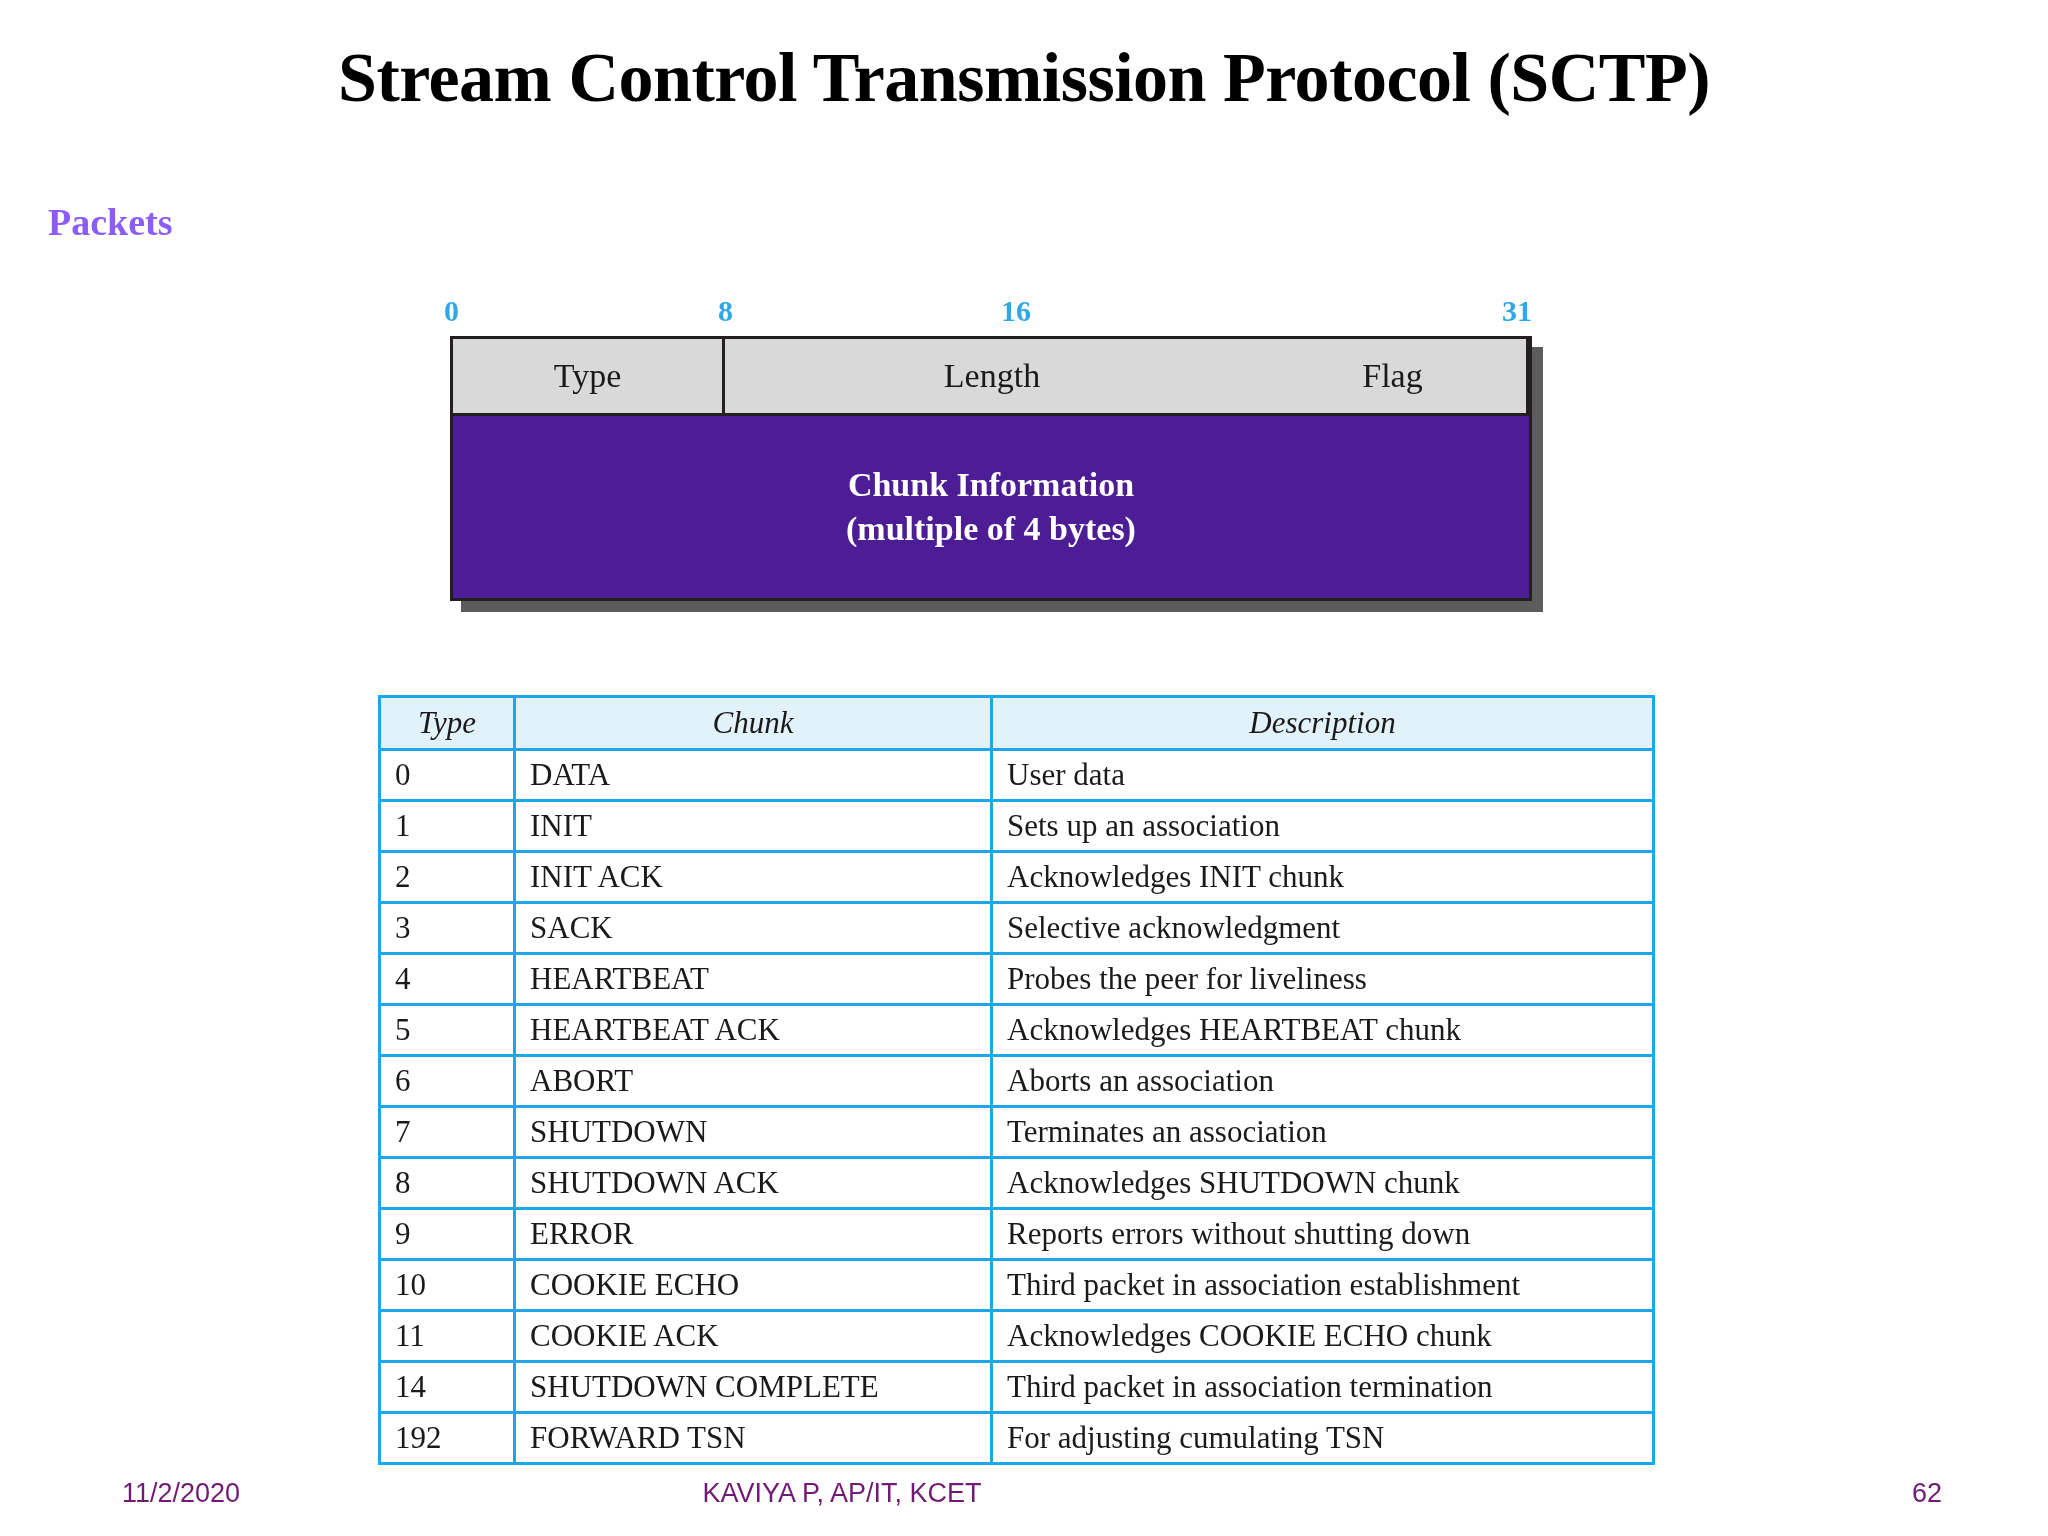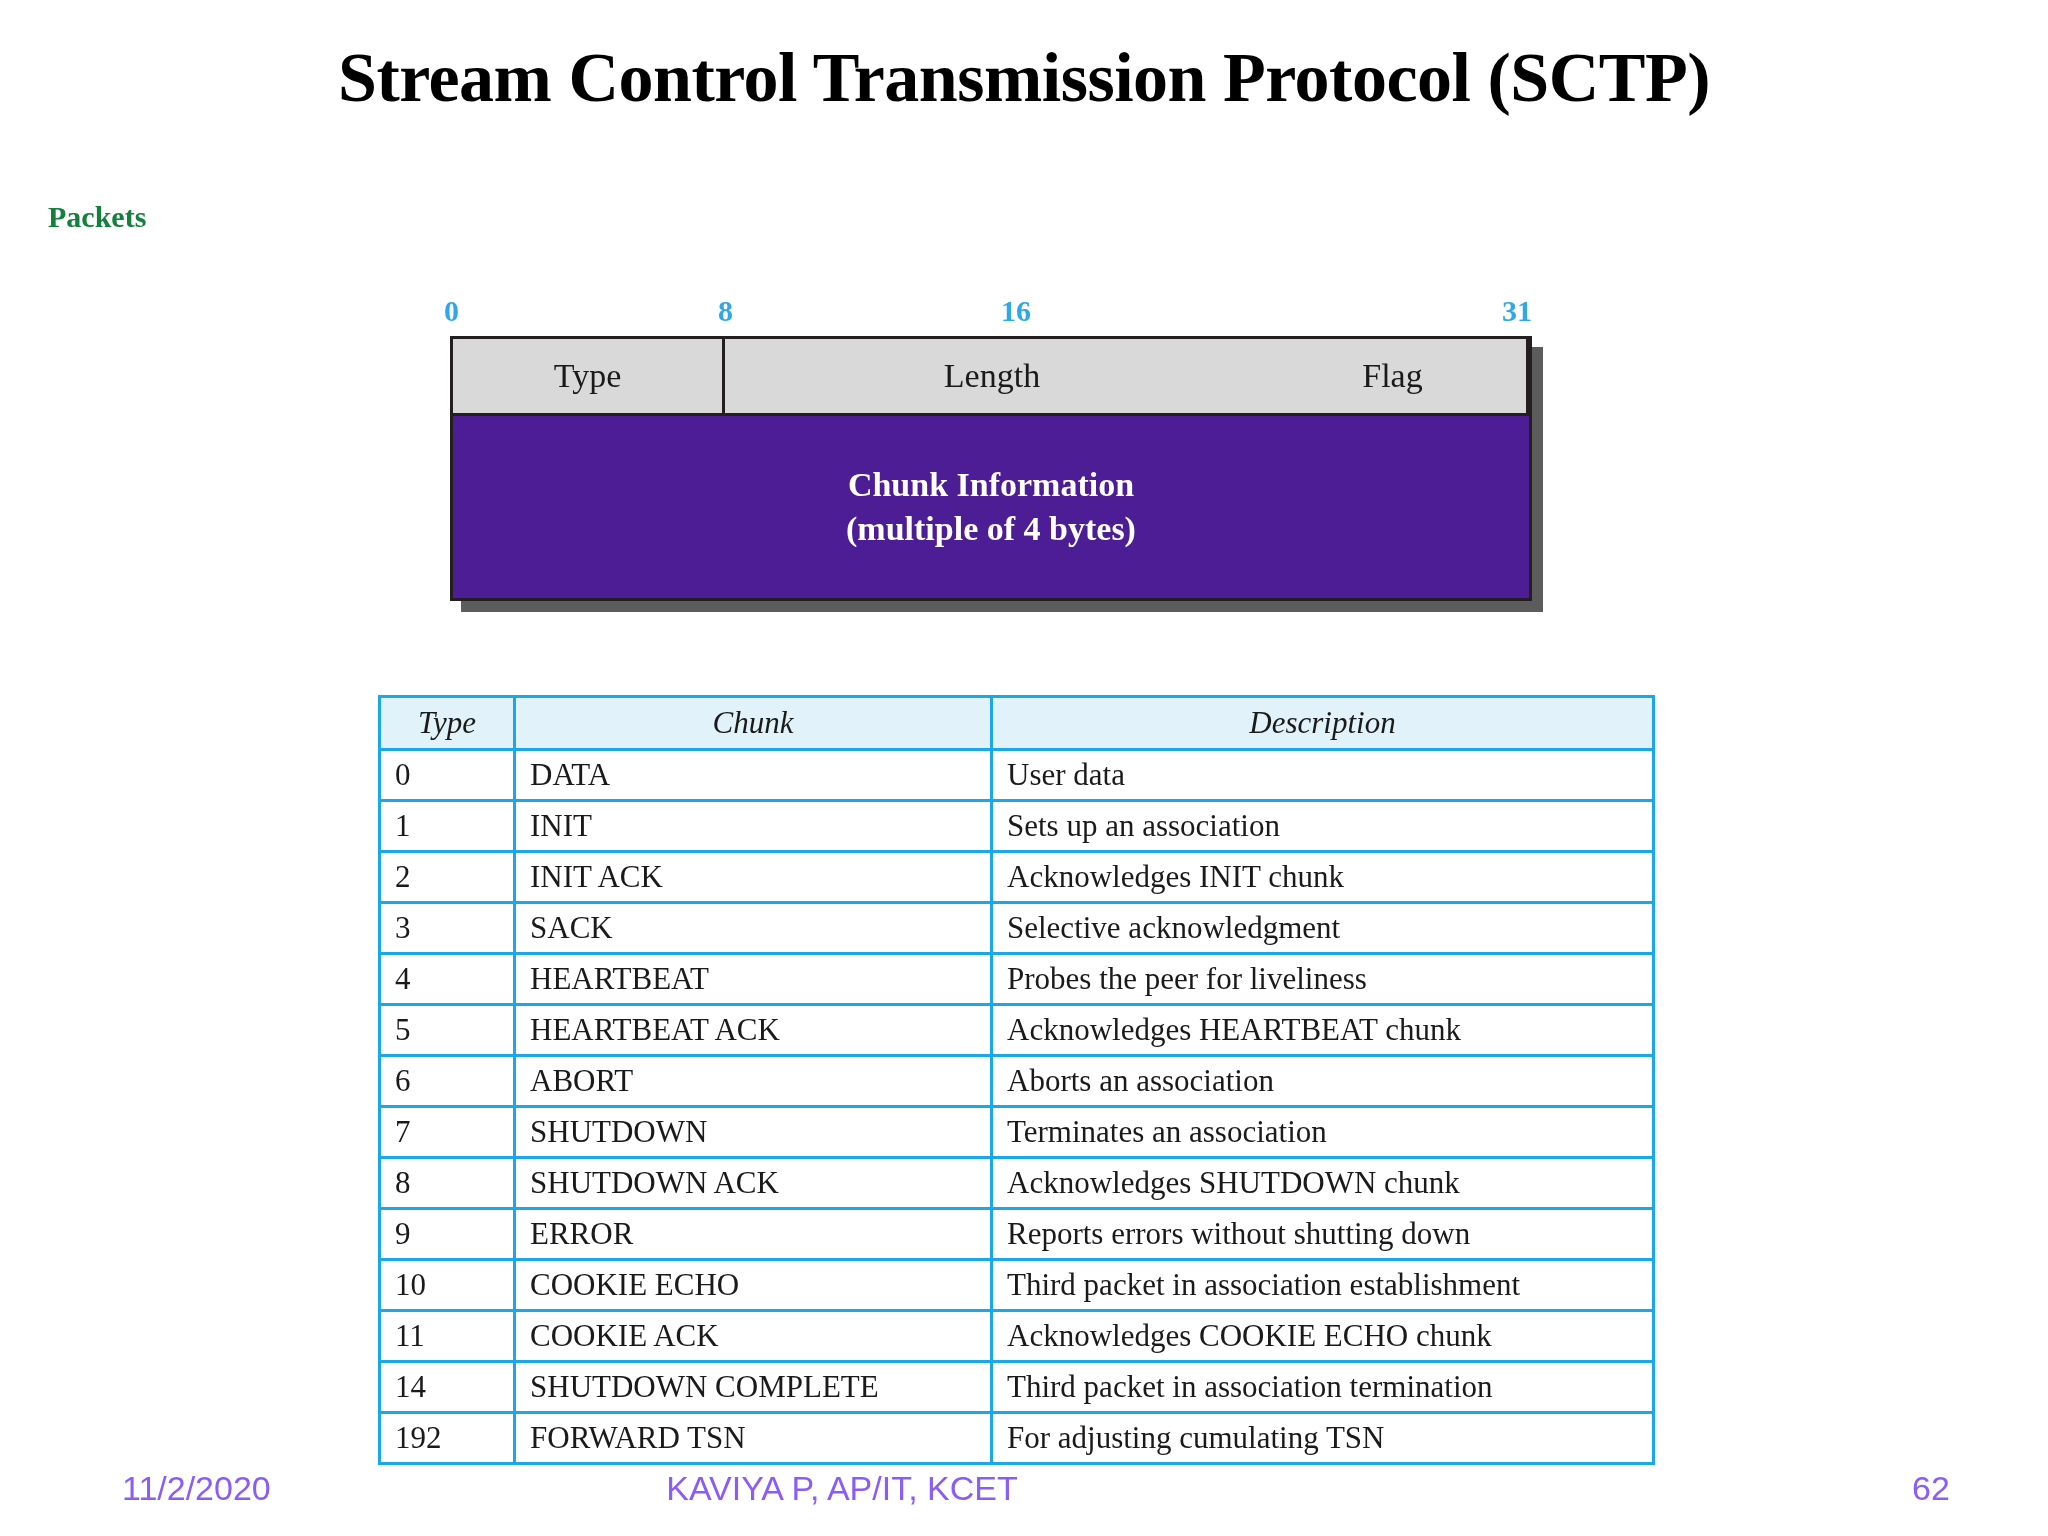--- a/index.html
+++ b/index.html
@@ -31,22 +31,22 @@
     white-space: nowrap;
   }
 
   
   .sub-heading {
     position: absolute;
     top: 200px;
     left: 48px;
     font-family: "Liberation Serif", serif;
     font-weight: bold;
-    font-size: 30px;
-    color: #15803d;
+    font-size: 38px;
+    color: #8b5cf6;
   }
 
   
   #packet-diagram {
     position: absolute;
     left: 450px;
     top: 296px;
     width: 1082px;
   }
   .bit-ruler {
@@ -151,24 +151,24 @@
   
   .footer {
     position: absolute;
     left: 0;
     top: 1462px;
     width: 2048px;
     height: 40px;
   }
   .footer span {
     position: absolute;
-    top: 7px;
+    top: 16px;
     font-family: "Liberation Sans", sans-serif;
-    font-size: 34px;
-    color: #8b5cf6;
+    font-size: 27px;
+    color: #701a75;
     white-space: nowrap;
   }
   .footer-date { left: 122px; }
   .footer-author { left: 0; width: 1684px; text-align: center; }
   .footer-page { left: 1880px; margin-left: 32px; }
 </style>
 </head>
 <body>
 
 <div class="slide-title">Stream Control Transmission Protocol (SCTP)</div>

